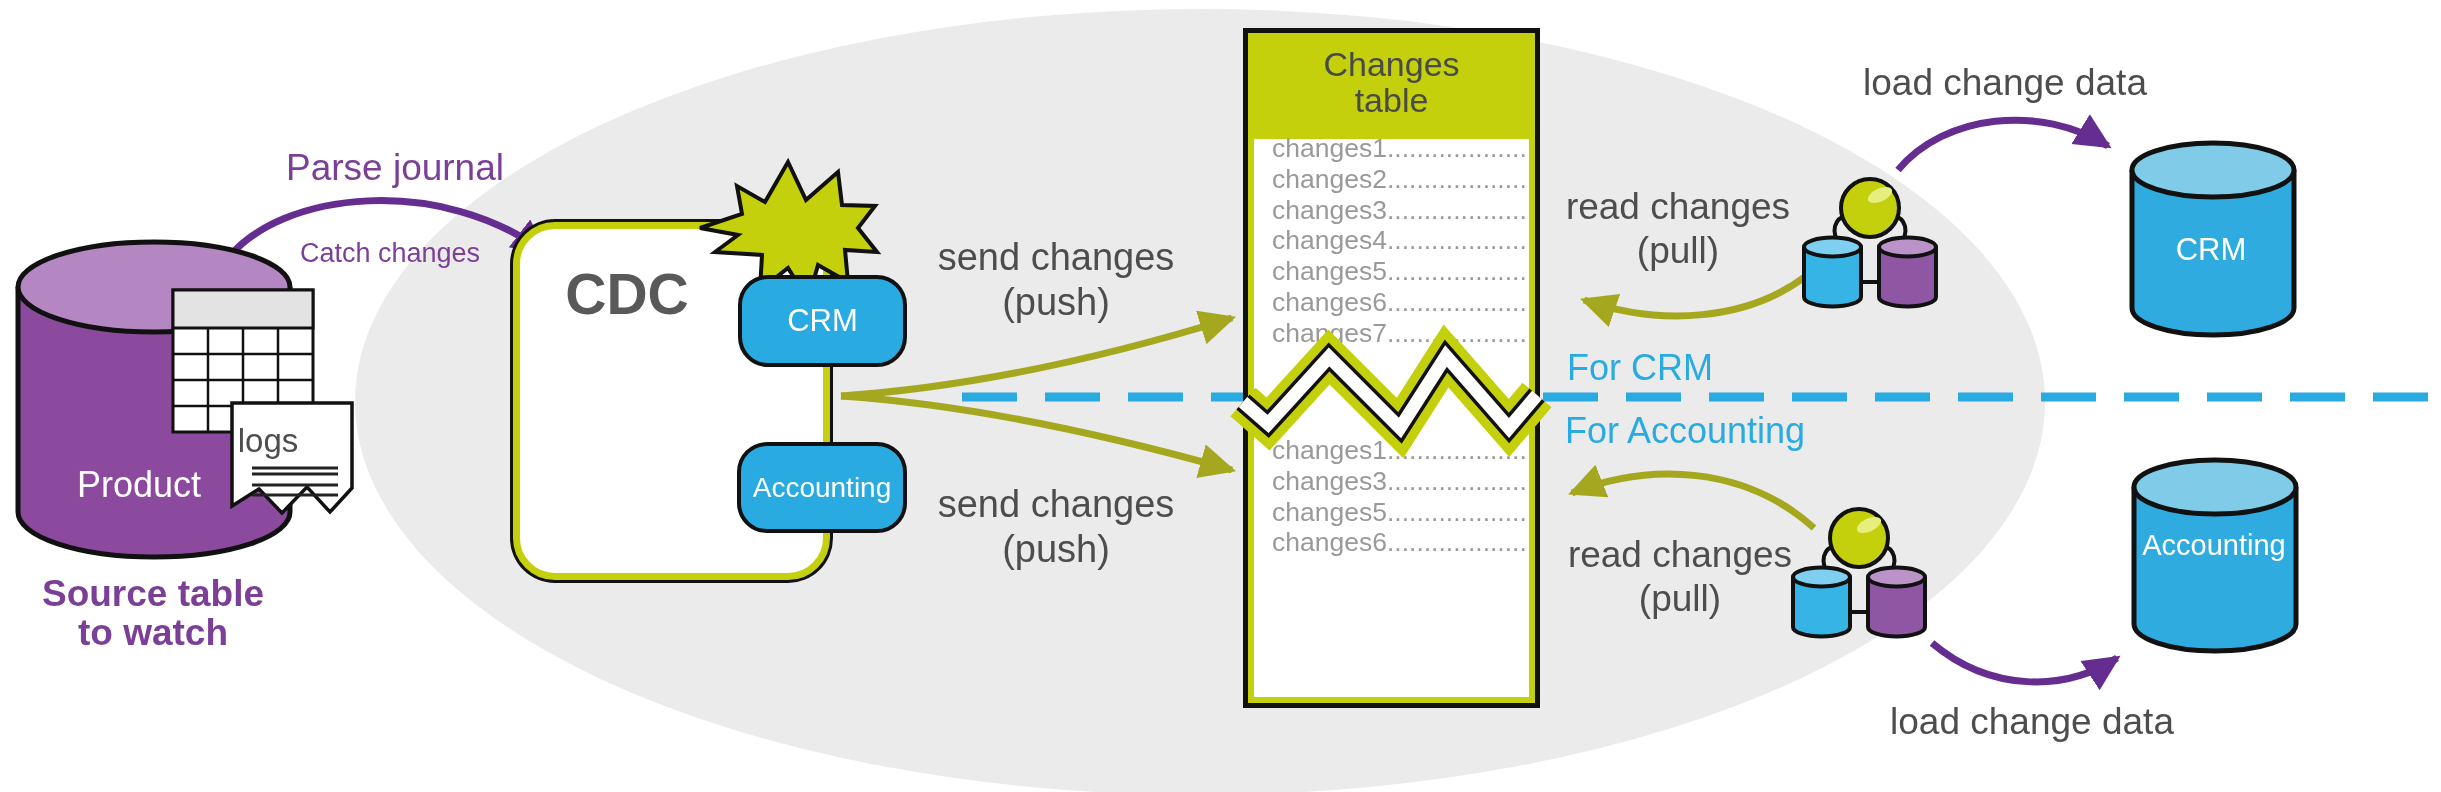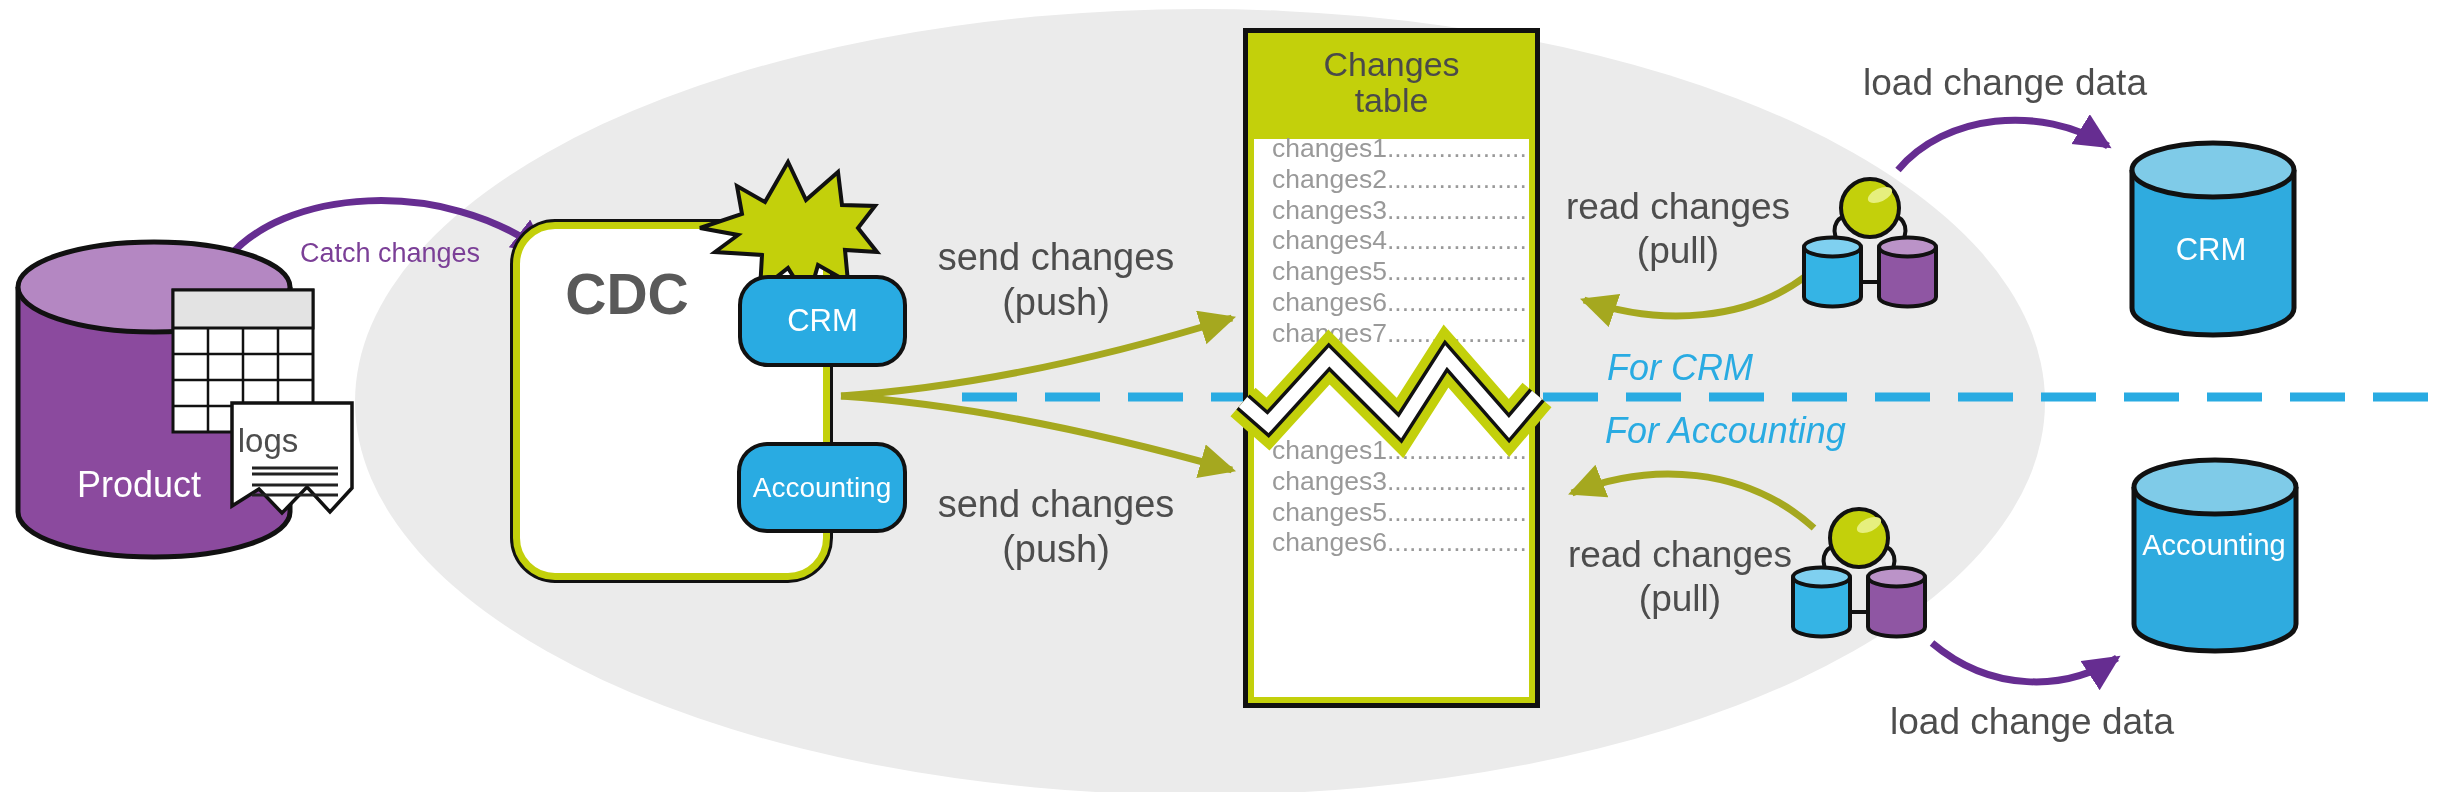--- a/index.html
+++ b/index.html
@@ -3,21 +3,21 @@
 <meta charset="utf-8">
 <style>
   html,body{margin:0;padding:0;background:#fff;}
   .canvas{position:relative;width:2441px;height:792px;overflow:hidden;background:#fff;
           font-family:"Liberation Sans",sans-serif;}
   .layer{position:absolute;left:0;top:0;pointer-events:none;}
   .lbl{position:absolute;transform:translate(-50%,-50%);white-space:pre-line;text-align:center;
        color:#4d4d4d;line-height:1.2;}
   .lbl.left{transform:translate(0,-50%);text-align:left;}
   .purple{color:#7b3f97;}
-  .cyanit{color:#29abe2;font-style:italic;margin-left:40px;}
+  .cyanit{color:#29abe2;}
   .white{color:#fff;}
   
   .cdc-box{position:absolute;left:513px;top:222px;width:317px;height:358px;box-sizing:border-box;
            background:#fff;border:7px solid #c3d00b;border-radius:42px;box-shadow:0 0 0 3px #111;}
   
   .badge{position:absolute;box-sizing:border-box;background:#29abe2;border:4px solid #111;
          border-radius:30px;display:flex;align-items:center;justify-content:center;color:#fff;}
   .badge-crm{left:738px;top:275px;width:169px;height:92px;font-size:31px;}
   .badge-acc{left:737px;top:442px;width:170px;height:91px;font-size:28px;}
   
@@ -146,23 +146,26 @@
     <use href="#agent" transform="translate(1859,600)"></use>
   </svg>
 
   <div class="badge badge-crm">
     <span>CRM</span>
   </div>
   <div class="badge badge-acc">
     <span>Accounting</span>
   </div>
 
+  <div class="lbl purple" style="left:395px;top:168px;font-size:37px;">Parse journal</div>
   <div class="lbl purple" style="left:390px;top:253px;font-size:27px;">Catch changes</div>
   <div class="lbl white" style="left:139px;top:485px;font-size:36px;">Product</div>
   <div class="lbl" style="left:268px;top:441px;font-size:33px;">logs</div>
+  <div class="lbl purple" style="left:153px;top:614px;font-size:37px;font-weight:bold;line-height:1.05;">Source table
+to watch</div>
   <div class="lbl" style="left:627px;top:294px;font-size:57px;font-weight:bold;color:#595959;">CDC</div>
   <div class="lbl" style="left:1056px;top:280px;font-size:38px;line-height:1.18;">send changes
 (push)</div>
   <div class="lbl" style="left:1056px;top:527px;font-size:38px;line-height:1.18;">send changes
 (push)</div>
   <div class="lbl" style="left:1678px;top:229px;font-size:37px;line-height:1.2;">read changes
 (pull)</div>
   <div class="lbl" style="left:1680px;top:577px;font-size:37px;line-height:1.2;">read changes
 (pull)</div>
   <div class="lbl left cyanit" style="left:1567px;top:368px;font-size:36px;">For CRM</div>

